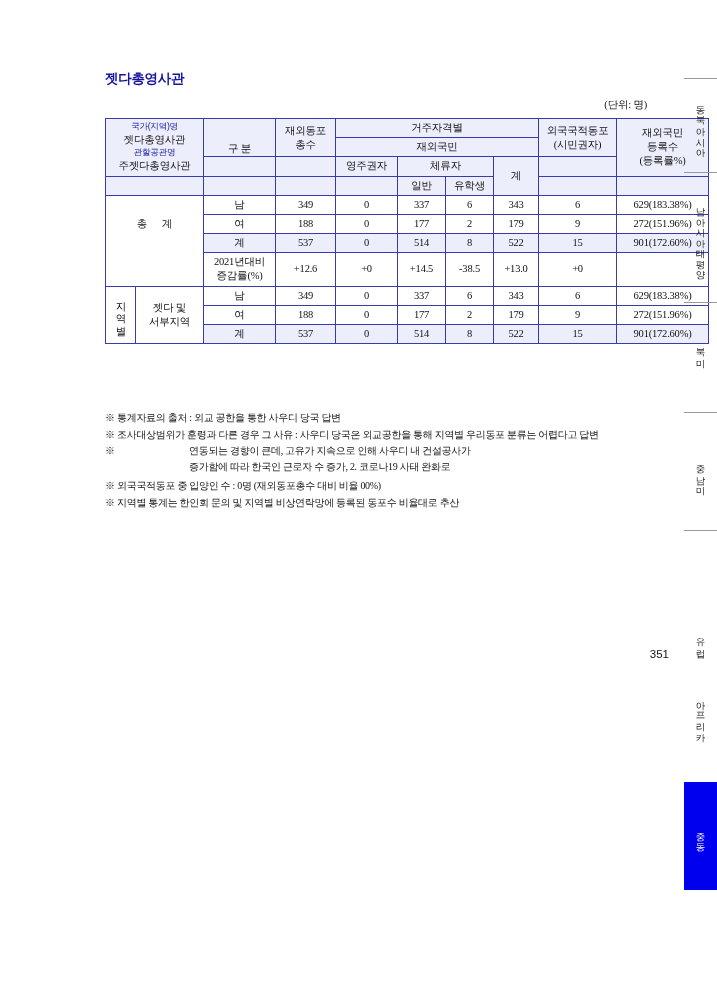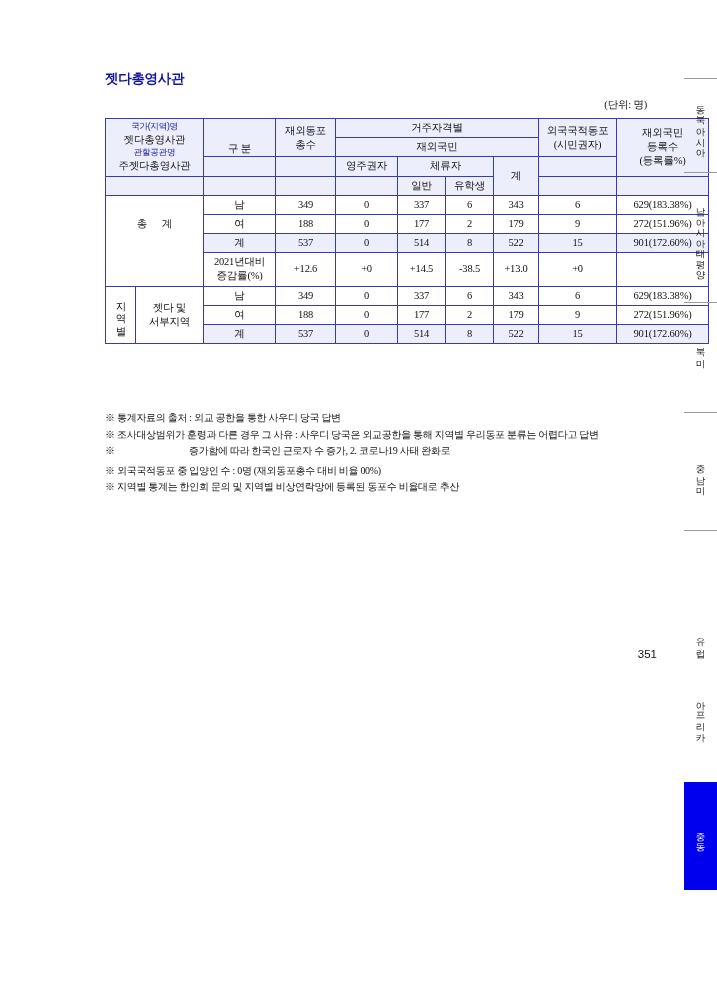--- a/index.html
+++ b/index.html
@@ -141,21 +141,21 @@
     color: #111;
   }
   .note { display: flex; margin-bottom: 1px; }
   .note .mark { width: 12px; flex: 0 0 12px; }
   .note .body { flex: 1 1 auto; }
   .note .body .ind { display:block; text-indent: 0; }
   .indent1 { padding-left: 72px; }
   .indent2 { padding-left: 72px; }
   .pageno {
     position: absolute;
-    right: 60px; bottom: 36px;
+    right: 48px; bottom: 36px;
     font-size: 11.5px;
     font-family: "Liberation Sans", sans-serif;
     color: #111;
   }
 </style>
 </head>
 <body>
 
 <div class="page">
 
@@ -296,20 +296,21 @@
       <div class="mark">※</div>
       <div class="body">통계자료의 출처 : 외교 공한을 통한 사우디 당국 답변</div>
     </div>
     <div class="note">
       <div class="mark">※</div>
       <div class="body">조사대상범위가 훈령과 다른 경우 그 사유 : 사우디 당국은 외교공한을 통해 지역별 우리동포 분류는 어렵다고 답변</div>
     </div>
     <div class="note">
       <div class="mark">※</div>
       <div class="body">
+        <span class="ind indent1">연동되는 경향이 큰데, 고유가 지속으로 인해 사우디 내 건설공사가</span>
         <span class="ind indent1">증가함에 따라 한국인 근로자 수 증가, 2. 코로나19 사태 완화로</span>
       </div>
     </div>
     <div class="note" style="margin-top:4px">
       <div class="mark">※</div>
       <div class="body">외국국적동포 중 입양인 수 : 0명 (재외동포총수 대비 비율 00%)</div>
     </div>
     <div class="note">
       <div class="mark">※</div>
       <div class="body">지역별 통계는 한인회 문의 및 지역별 비상연락망에 등록된 동포수 비율대로 추산</div>

